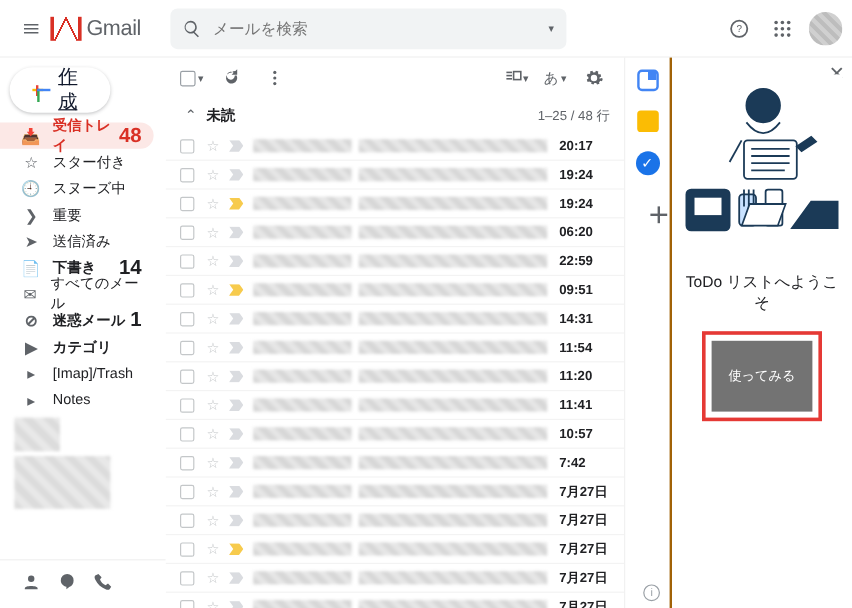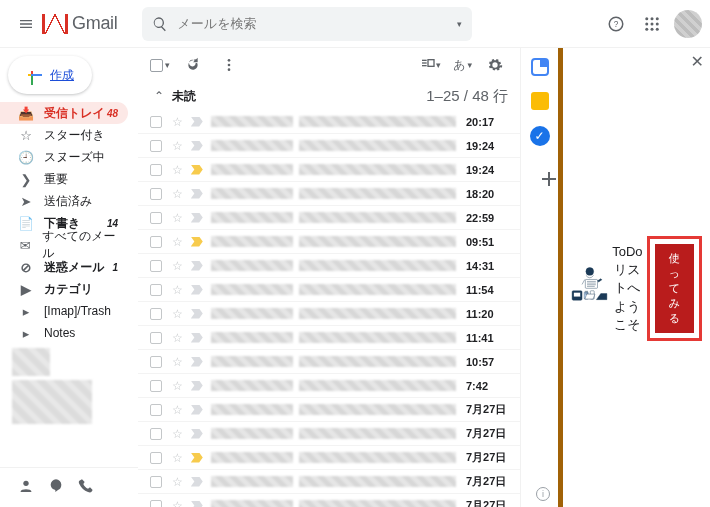--- a/index.html
+++ b/index.html
@@ -59,31 +59,31 @@
   .plus {
     width:20px; height:20px; position:relative;
     background:
       linear-gradient(#ea4335,#ea4335) center/2px 9px no-repeat,
       linear-gradient(#fbbc04,#fbbc04) center/9px 2px no-repeat;
   }
   .plus::before { content:''; position:absolute; left:0; top:0; width:2px; height:11px;
     background:#34a853; transform: translate(9px,9px); }
   .plus::after { content:''; position:absolute; left:0; top:0; width:11px; height:2px;
     background:#4285f4; transform: translate(9px,9px); }
-  .compose span { font-size: 12px; color:#1d4ed8;text-decoration:underline; }
+  .compose span { font-size: 16px; color:#0f172a;text-decoration:underline; }
 
   .nav-item {
     display:flex; align-items:center; height:22px; padding: 0 10px 0 18px;
     border-radius: 0 14px 14px 0; cursor:pointer; margin-right:10px;
     font-size:12px; color:#202124;
   }
   .nav-item .nav-ic { width:16px; text-align:center; margin-right:10px; color:#5f6368; font-size:13px; }
   .nav-item.active { background:#fce8e6; color:#d93025; font-weight:700; }
   .nav-item.active .nav-ic { color:#d93025; }
-  .nav-item .count { margin-left:auto; font-size:10px;font-style:italic; }
+  .nav-item .count { margin-left:auto; font-size:17px; }
   .nav-item.active .count { color:#d93025; font-weight:700; }
   .nav-item.bold { font-weight:700; }
   .nav-item.bold .count { font-weight:700; }
 
   .sidebar .chat { display:flex; gap:14px; padding:10px 0 10px 18px;
     position:absolute; bottom:0; border-top:1px solid #f1f1f1; width:100%; }
   .chat div { color:#5f6368; font-size:15px; cursor:pointer; }
 
   .sb-block { width:38px; height:28px; margin:4px 0 4px 12px;
     background: repeating-linear-gradient(45deg,#dcdcdc 0 6px,#e8e8e8 6px 12px);
@@ -102,21 +102,21 @@
   .ck { width:13px; height:13px; border:1.5px solid #9aa0a6; border-radius:2px; }
   .ck-wrap { display:flex; align-items:center; gap:2px; cursor:pointer; }
   .caret { font-size:9px; color:#5f6368; }
 
   .section-hdr {
     display:flex; align-items:center; height:28px; padding:0 12px 0 16px;
     font-size:12px; color:#202124;
   }
   .section-hdr .hdr-caret { margin-right:8px; color:#5f6368; }
   .section-hdr .hdr-title { font-weight:700; }
-  .section-hdr .hdr-count { margin-left:auto; color:#5f6368; font-size:15px; }
+  .section-hdr .hdr-count { margin-left:auto; color:#5f6368; font-size:11px; }
 
   .list { flex:1; overflow:hidden; }
   .row {
     display:flex; align-items:center; height:24px; padding:0 12px 0 12px;
     border-bottom:1px solid #f3f3f3;
   }
   .row .ck { width:12px; height:12px; border-color:#c4c7c9; }
   .row .star { color:#c4c7c9; margin:0 8px 0 10px; font-size:12px; }
   .row .imp {
     width:12px; height:10px; margin-right:8px;
@@ -145,34 +145,34 @@
   .chip.cal { background: conic-gradient(#4285f4 0 90deg,#fff 0); border:2px solid #4285f4; }
   .chip.keep { background:#fbbc04; border-radius:3px; }
   .chip.tasks { width:20px; height:20px; border-radius:50%; background:#1a73e8;
     display:flex; align-items:center; justify-content:center; color:#fff; font-size:12px; }
   .chip.plus { width:16px; height:16px; position:relative; background:none; }
   .chip.plus::before, .chip.plus::after { content:''; position:absolute; background:#5f6368; }
   .chip.plus::before { left:7px; top:1px; width:2px; height:14px; }
   .chip.plus::after  { left:1px; top:7px; width:14px; height:2px; }
 
   .panel {
-    width:152px; border-left:5px solid #a16207; position:relative;
-    display:flex; flex-direction:row; align-items:center; text-align:center;
+    width:152px; border-left:2px solid #a16207; position:relative;
+    display:flex; flex-direction:column; align-items:center; text-align:center;
     padding:8px 8px 0;
   }
   .panel .close { position:absolute; right:6px; top:4px; color:#5f6368; cursor:pointer; font-size:16px; }
   .illus {
     width:134px; height:150px; margin-top:6px;
     background:#fff; position:relative; overflow:hidden;
   }
   .illus svg { width:100%; height:100%; }
   .panel h3 { font-size:13px; font-weight:400; margin-top:14px; line-height:1.4; }
   .panel p { font-size:10px; color:#5f6368; margin-top:10px; line-height:1.5; }
   .cta-frame { border:3px solid #e53935; padding:5px; margin-top:14px; }
-  .cta { background:#b91c1c; color:#fff; font-size:11px; padding:7px 14px; cursor:pointer; border:none; }
+  .cta { background:#737373; color:#fff; font-size:11px; padding:22px 14px; cursor:pointer; border:none; }
 
   .status-corner { position:absolute; bottom:6px; right:160px; width:14px; height:14px;
     border:1.5px solid #9aa0a6; border-radius:50%; display:flex;
     align-items:center; justify-content:center; color:#9aa0a6; font-size:9px; }
 
   svg.ic { width:16px; height:16px; fill:currentColor; }
 </style>
 </head>
 <body>
 
@@ -369,21 +369,21 @@
           <div class="sender"></div>
           <div class="subj"></div>
           <span class="time">19:24</span>
         </div>
         <div class="row">
           <div class="ck"></div>
           <span class="star">☆</span>
           <span class="imp"></span>
           <div class="sender"></div>
           <div class="subj"></div>
-          <span class="time">18:20</span>
+          <span class="time">06:20</span>
         </div>
         <div class="row">
           <div class="ck"></div>
           <span class="star">☆</span>
           <span class="imp"></span>
           <div class="sender"></div>
           <div class="subj"></div>
           <span class="time">22:59</span>
         </div>
         <div class="row">

